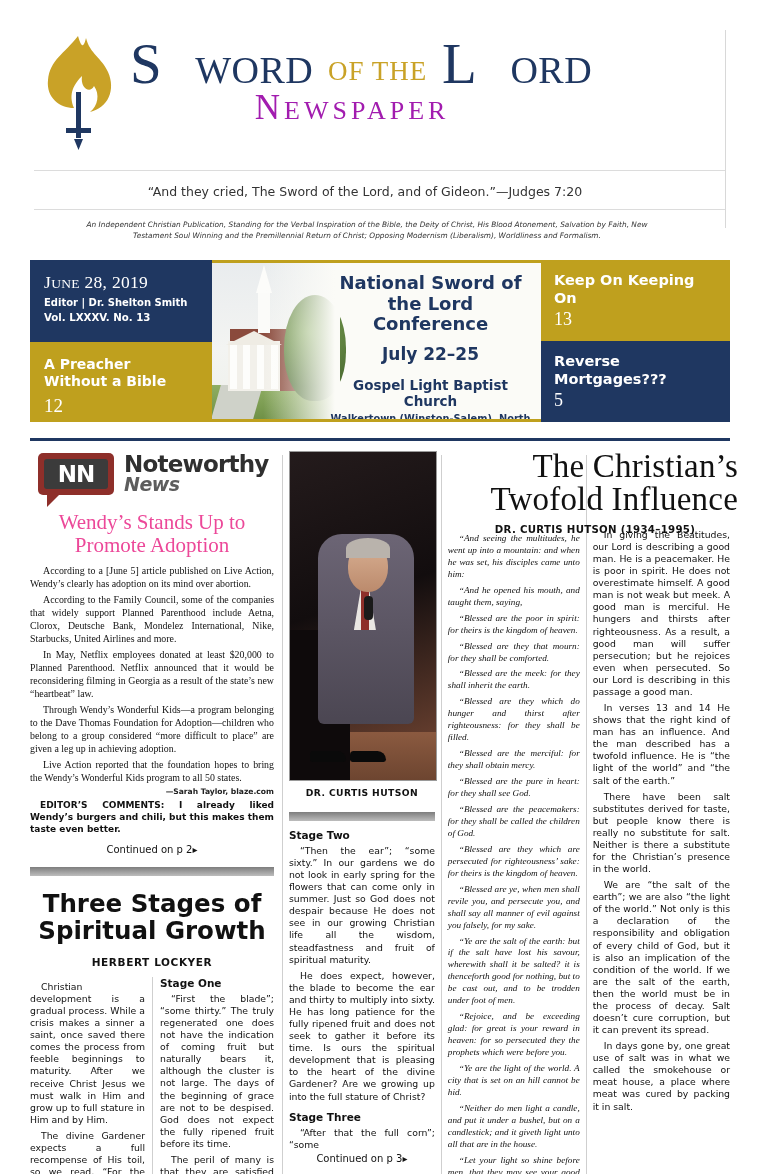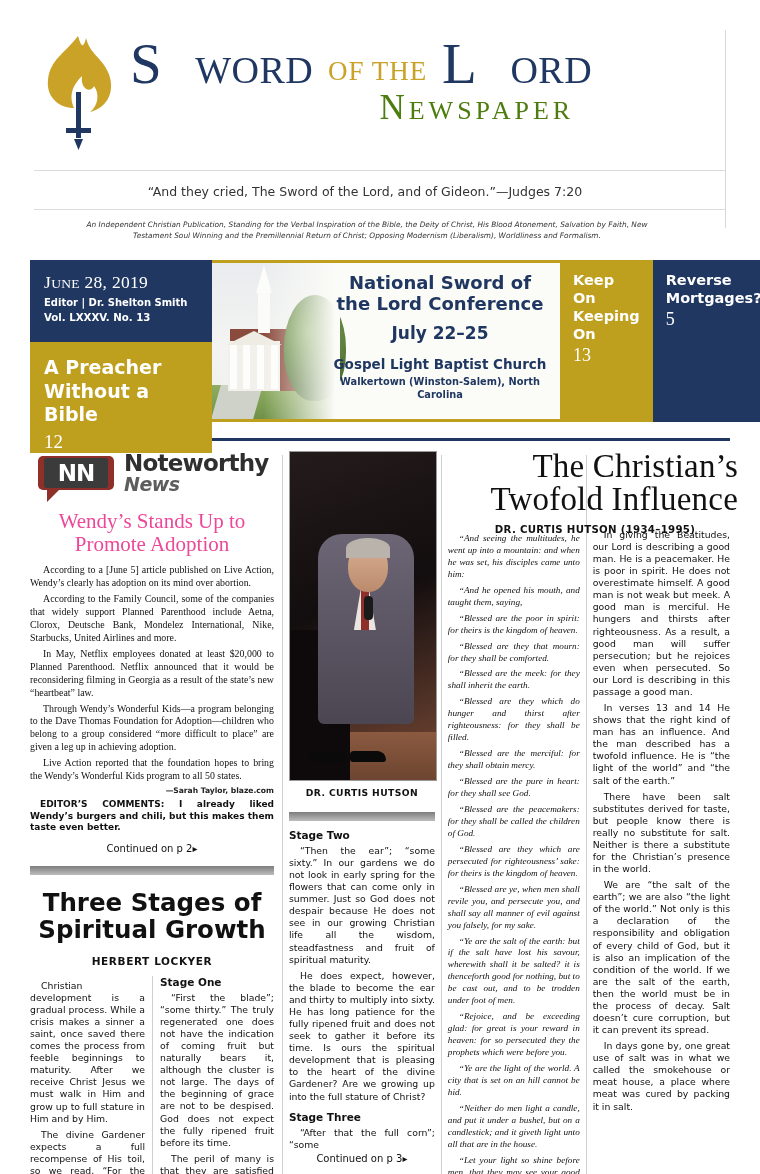--- a/index.html
+++ b/index.html
@@ -19,21 +19,21 @@
   .title-block { margin-left: 4px; padding-top:10px; }
   .title-line1 {
     font-family:"Liberation Serif", serif;
     color:#1f3761; font-size:57px; line-height:0.92; letter-spacing:0.5px;
     white-space:nowrap;
   }
   .title-line1 .sc { font-size:57px; }
   .title-line1 .small { font-size:38px;margin-left:33px; }
   .title-line1 .ofthe { color:#c9a227; font-size:27px; letter-spacing:1px; vertical-align:3px; }
   .title-line2 {
-    color:#4d7c0f; font-size:35px; letter-spacing:4px; text-align:right;
+    color:#a21caf; font-size:35px; letter-spacing:4px; text-align:center;
     margin-top:-2px; padding-right:18px;
   }
   .title-line2 .small { font-size:26px; }
 
   .verse {
     text-align:center; font-family:"DejaVu Sans", sans-serif; font-size:12.5px;
     color:#333; margin-top:18px; padding-top:13px; padding-right:30px;
     border-top:1px solid #dcdcdc;
   }
   .tagline {
@@ -48,21 +48,21 @@
   .b-date {
     background:#1f3761; color:#fff; flex:0 0 82px; padding:12px 14px 0 14px;
   }
   .b-date .d1 { font-family:"Liberation Serif", serif; font-size:17.5px; letter-spacing:0.3px; }
   .b-date .d1 .small { font-size:13.5px; }
   .b-date .d2 { font-family:"DejaVu Sans", sans-serif; font-size:10px; font-weight:bold; margin-top:4px; }
   .b-date .d3 { font-family:"DejaVu Sans", sans-serif; font-size:10.2px; font-weight:bold; margin-top:4px; }
   .b-gold {
     background:#bfa01e; color:#fff; flex:1; padding:14px 14px 0 14px;
   }
-  .b-gold .hl { font-family:"DejaVu Sans", sans-serif; font-size:19px; font-weight:bold; line-height:1.25; }
+  .b-gold .hl { font-family:"DejaVu Sans", sans-serif; font-size:14px; font-weight:bold; line-height:1.25; }
   .b-gold .pg { font-family:"Liberation Serif", serif; font-size:19px; margin-top:4px; }
 
   .banner-mid {
     flex:1; border-top:3px solid #bfa01e; border-bottom:3px solid #bfa01e;
     background:#fbfbf7; position:relative; overflow:hidden;
   }
   .church-photo {
     position:absolute; left:0; top:0; width:128px; height:100%;
   }
   .church-photo .sky { position:absolute; inset:0; background:linear-gradient(180deg,#e9ecee 0%, #f3f4f2 55%, #eef0ea 100%); }
@@ -77,40 +77,40 @@
   .church-photo .tree { position:absolute; right:-6px; bottom:18px; width:62px; height:106px; border-radius:50% 50% 46% 46%;
       background:radial-gradient(circle at 40% 35%, #7ea455, #4e6f34 70%); }
   .church-photo .fade { position:absolute; inset:0; background:linear-gradient(90deg, rgba(251,251,247,0) 40%, rgba(251,251,247,1) 96%); }
 
   .conf { position:relative; padding:10px 10px 0 118px; text-align:center; height:100%; }
   .conf .t1 { font-family:"DejaVu Sans", sans-serif; font-weight:bold; font-size:18px; color:#1f3761; line-height:1.15; }
   .conf .t2 { font-family:"DejaVu Sans", sans-serif; font-weight:bold; font-size:17px; color:#1f3761; margin-top:9px; }
   .conf .t3 { font-family:"DejaVu Sans", sans-serif; font-weight:bold; font-size:13.5px; color:#1f3761; margin-top:13px; }
   .conf .t4 { font-family:"DejaVu Sans", sans-serif; font-weight:bold; font-size:9.8px; color:#1f3761; margin-top:4px; line-height:1.28; }
 
-  .banner-right { width:170px; display:flex; flex-direction:row; }
+  .banner-right { width:189px; display:flex; flex-direction:column; }
   .br-gold { background:#bfa01e; flex:1; padding:11px 13px 0 13px; }
   .br-navy { background:#1f3761; flex:1; padding:11px 13px 0 13px; }
   .br-gold .hl, .br-navy .hl { font-family:"DejaVu Sans", sans-serif; font-weight:bold; font-size:14.5px; color:#fff; line-height:1.25; }
   .br-gold .pg, .br-navy .pg { font-family:"Liberation Serif", serif; font-size:18px; color:#fff; margin-top:2px; }
 
   .hrule { height:3px; background:#1f3761; margin:16px 30px 0 30px; }
 
   
   .content { display:flex; margin:10px 30px 0 30px; }
   .col-a { width:278px; padding-right:8px; }
   .vsep { width:1px; background:#cfcfcf; margin:4px 6px 0 0; }
   .col-b { width:152px; padding-right:6px; }
   .col-c { width:152px; padding-right:6px; }
   .col-d { width:152px; }
 
   
   .nw-logo { display:flex; align-items:center; margin:2px 0 0 8px; }
   .nw-bubble {
-    width:76px; height:34px; background:#8e2f2a; border-radius:5px;
+    width:76px; height:42px; background:#8e2f2a; border-radius:5px;
     position:relative; display:flex; align-items:center; justify-content:center;
   }
   .nw-bubble:after { content:""; position:absolute; left:9px; bottom:-12px;
     border-left:12px solid #8e2f2a; border-bottom:12px solid transparent; }
   .nw-inner { width:64px; height:30px; background:#3b3b3b; border-radius:3px;
     display:flex; align-items:center; justify-content:center; }
   .nw-inner span { color:#fff; font-family:"DejaVu Sans", sans-serif; font-weight:bold;
     font-size:23px; letter-spacing:-1px; }
   .nw-word { margin-left:10px; }
   .nw-word .w1 { font-family:"DejaVu Sans", sans-serif; font-weight:bold; font-size:23px;

